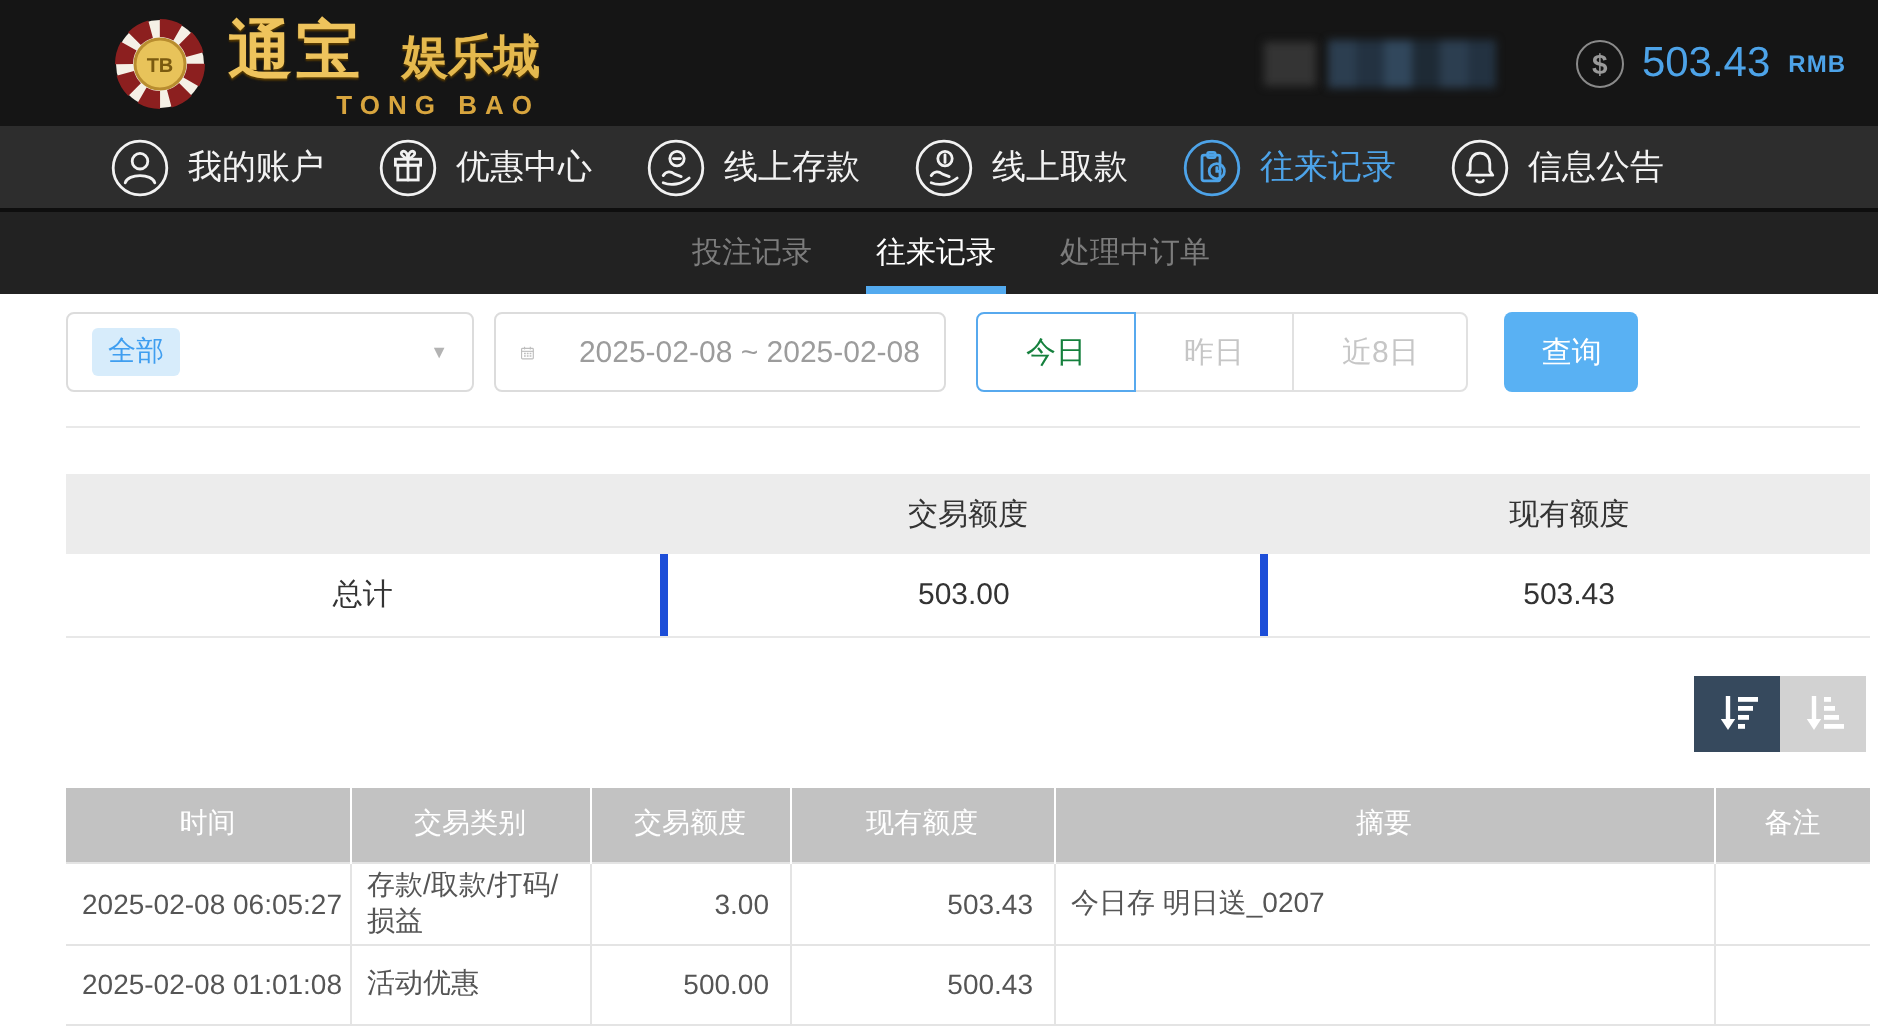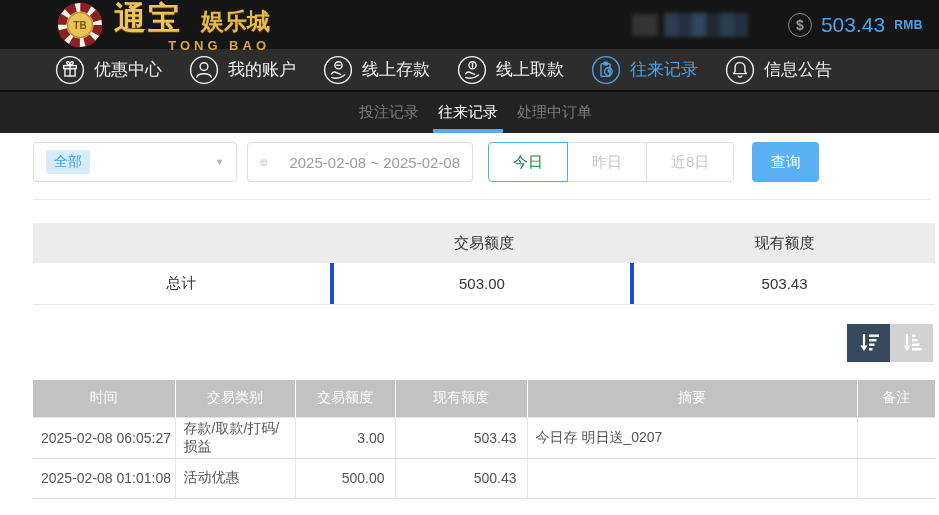--- a/index.html
+++ b/index.html
@@ -1,20 +1,20 @@
 <!DOCTYPE html>
 <html><head>
 <meta charset="utf-8">
 <style>
   * { margin:0; padding:0; box-sizing:border-box; }
   html,body { width:939px; height:515px; overflow:hidden; background:#fff;
     font-family:"Liberation Sans","DejaVu Sans",sans-serif; }
 
   
-  .topbar { height:49px; background:#151515; display:flex; align-items:center; padding-left:56px; }
+  .topbar { height:63px; background:#151515; display:flex; align-items:center; padding-left:56px; }
   .logo { display:flex; align-items:center; gap:10px; }
   .logo-text { display:flex; flex-direction:column; }
   .logo-line1 { display:flex; align-items:baseline; gap:19px; }
   .logo-main { font-size:32px; font-weight:bold; color:#eec35c; text-shadow:0 1px 1px #5a3c00; letter-spacing:2px; }
   .logo-rest { font-size:23px; font-weight:bold; color:#e5b94e; text-shadow:0 1px 1px #5a3c00; }
   .logo-sub  { font-size:13px; font-weight:bold; color:#d8a53e; letter-spacing:4px; text-align:right; margin-top:-3px; }
   .top-right { margin-left:auto; display:flex; align-items:center; margin-right:16px; }
   .blur-name { display:flex; align-items:center; gap:6px; margin-right:40px; }
   .blur-a { width:26px; height:22px; background:#343434; filter:blur(2px); }
   .blur-b { width:84px; height:24px; filter:blur(2px);
@@ -26,21 +26,21 @@
   .balance-cur { font-size:12px; font-weight:bold; letter-spacing:.5px; }
 
   
   .mainnav { height:43px; background:#2d2d2d; border-bottom:2px solid #0e0e0e;
     display:flex; align-items:center; padding-left:55px; gap:27px; }
   .nav-item { display:flex; align-items:center; gap:9px; color:#f2f2f2; font-size:17px; cursor:pointer; }
   .nav-item.active { color:#4da3e8; }
   .nav-item svg { display:block; }
 
   
-  .subnav { height:41px; background:#222222; display:flex; justify-content:center; align-items:stretch; gap:19px; padding-left:12px; }
+  .subnav { height:41px; background:#222222; display:flex; justify-content:center; align-items:stretch; gap:32px; padding-left:12px; }
   .tab { display:flex; align-items:center; color:#7c7c7c; font-size:15px; position:relative; cursor:pointer; }
   .tab.active { color:#ffffff; }
   .tab.active::after { content:""; position:absolute; left:-5px; right:-5px; bottom:0; height:4px; background:#53aaef; }
 
   
   .filter-row { display:flex; align-items:flex-end; margin:9px 0 0 33px; height:40px; }
   .select-box { width:204px; height:40px; border:1px solid #dcdcdc; border-radius:4px;
     display:flex; align-items:center; padding:0 12px; cursor:pointer; }
   .select-chip { background:#d7ecfb; color:#3f9ef0; font-size:14px; padding:3px 8px; border-radius:3px; }
   .select-caret { margin-left:auto; color:#b3b3b3; font-size:9px; }
@@ -114,35 +114,35 @@
       <span class="balance-amt">503.43</span>
       <span class="balance-cur">RMB</span>
     </div>
   </div>
 </header>
 
 <nav class="mainnav">
   <div class="nav-item">
     <svg width="30" height="30" viewBox="0 0 30 30" fill="none" stroke="currentColor" stroke-width="1.4" stroke-linecap="round">
       <circle cx="15" cy="15" r="13.4"></circle>
+        <circle cx="15" cy="11.6" r="3.9"></circle>
+      <path d="M7.6 22.4 C9 17.6 21 17.6 22.4 22.4"></path>
+    </svg>
+    <span>我的账户</span>
+  </div>
+  <div class="nav-item">
+    <svg width="30" height="30" viewBox="0 0 30 30" fill="none" stroke="currentColor" stroke-width="1.4" stroke-linecap="round">
+      <circle cx="15" cy="15" r="13.4"></circle>
         <rect x="8.7" y="10.6" width="12.6" height="3"></rect>
       <rect x="9.9" y="13.6" width="10.2" height="7.4"></rect>
         <path d="M15 10.6 V21"></path>
       <path d="M15 10.4 C12.2 9.6 10.6 7.4 12.4 6.7 C14 6.2 15 8.4 15 10.4 Z"></path>
       <path d="M15 10.4 C17.8 9.6 19.4 7.4 17.6 6.7 C16 6.2 15 8.4 15 10.4 Z"></path>
     </svg>
     <span>优惠中心</span>
-  </div>
-  <div class="nav-item">
-    <svg width="30" height="30" viewBox="0 0 30 30" fill="none" stroke="currentColor" stroke-width="1.4" stroke-linecap="round">
-      <circle cx="15" cy="15" r="13.4"></circle>
-        <circle cx="15" cy="11.6" r="3.9"></circle>
-      <path d="M7.6 22.4 C9 17.6 21 17.6 22.4 22.4"></path>
-    </svg>
-    <span>我的账户</span>
   </div>
   <div class="nav-item">
     <svg width="30" height="30" viewBox="0 0 30 30" fill="none" stroke="currentColor" stroke-width="1.4" stroke-linecap="round">
       <circle cx="15" cy="15" r="13.4"></circle>
         <circle cx="15.5" cy="10.3" r="3.6"></circle>
         <path d="M13.8 10.3 h3.4"></path>
       <path d="M8.6 18.8 C10.2 16.4 12.4 16.6 14.2 18 L17.6 19.3"></path>
       <path d="M8.6 22.4 C12.6 24 17.6 23.2 21.6 20"></path>
     </svg>
     <span>线上存款</span>

